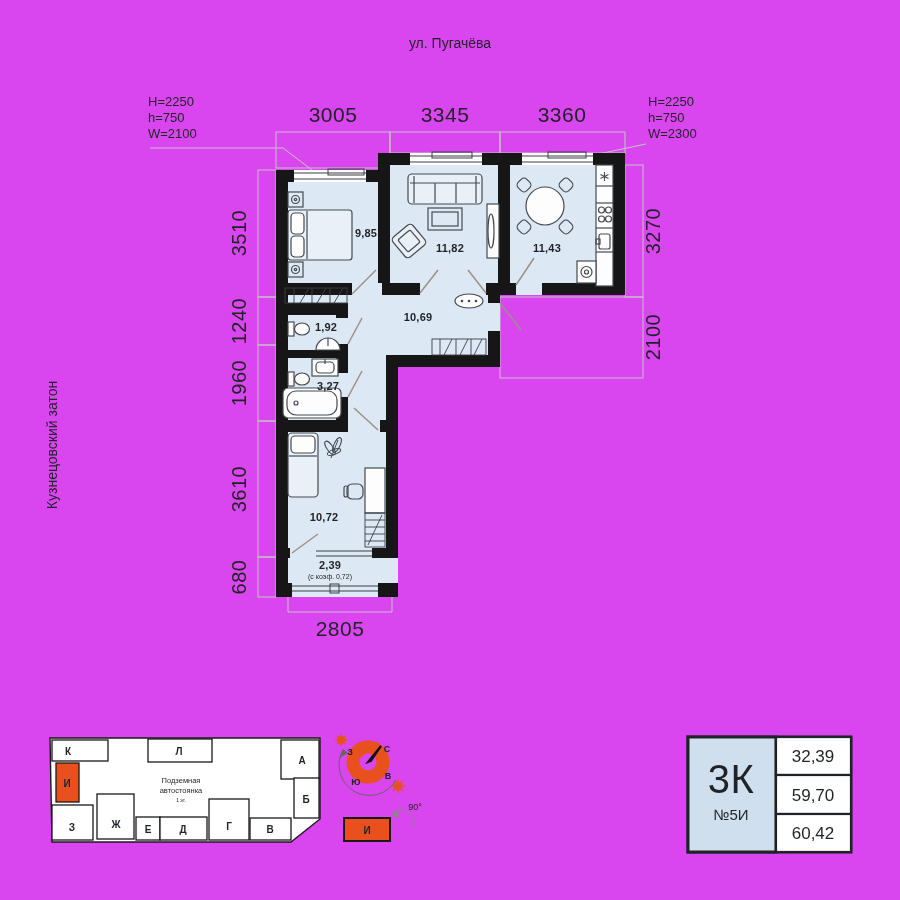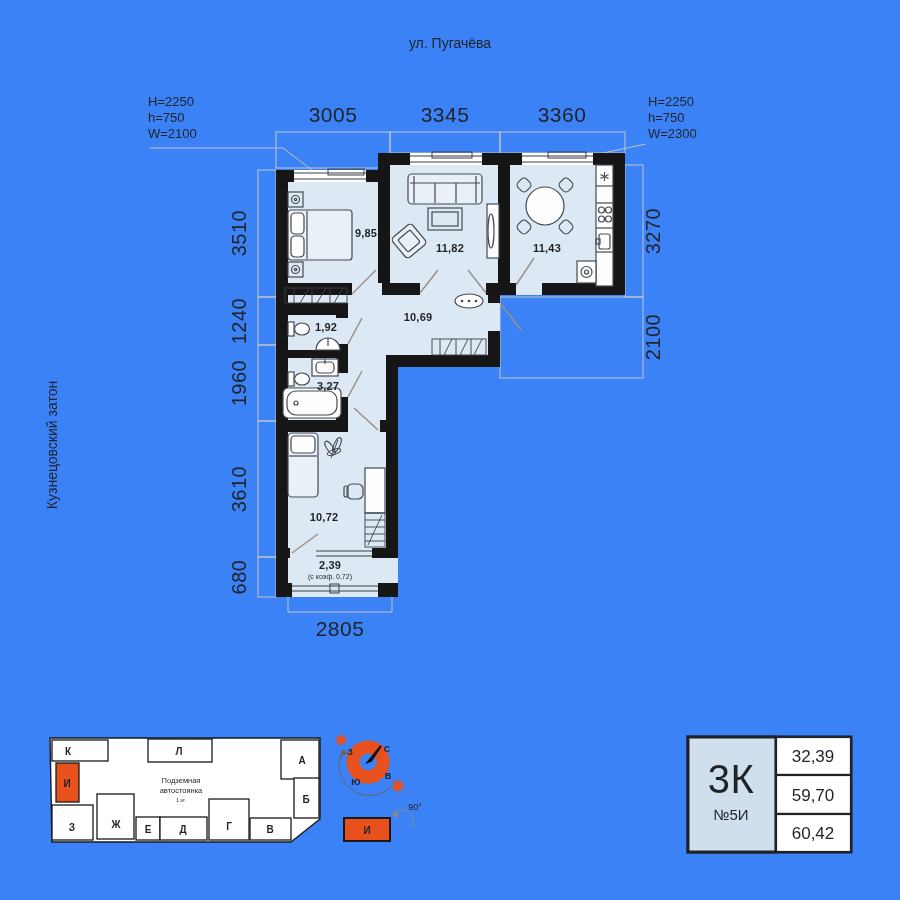--- a/index.html
+++ b/index.html
@@ -1,16 +1,16 @@
 <!DOCTYPE html>
 <html><head>
 <meta charset="utf-8">
 <style>
   html,body{margin:0;padding:0;background:#ffffff;}
-  .page{position:relative;width:900px;height:900px;background:#3b82f6;overflow:hidden;
+  .page{position:relative;width:900px;height:900px;background:#d946ef;overflow:hidden;
         font-family:"Liberation Sans", sans-serif;}
   svg text{font-family:"Liberation Sans", sans-serif;fill:#1f2226;}
   .dimBig{font-size:21px;letter-spacing:0.5px;}
   .dimSide{font-size:20px;letter-spacing:0.5px;}
   .spec{font-size:13px;}
   .roomLbl{font-size:11px;font-weight:bold;letter-spacing:0.2px;}
   .roomLblSm{font-size:7px;}
   .street{font-size:14px;}
   .blockLbl{font-size:10px;font-weight:bold;}
   .siteTxt{font-size:7.5px;}

